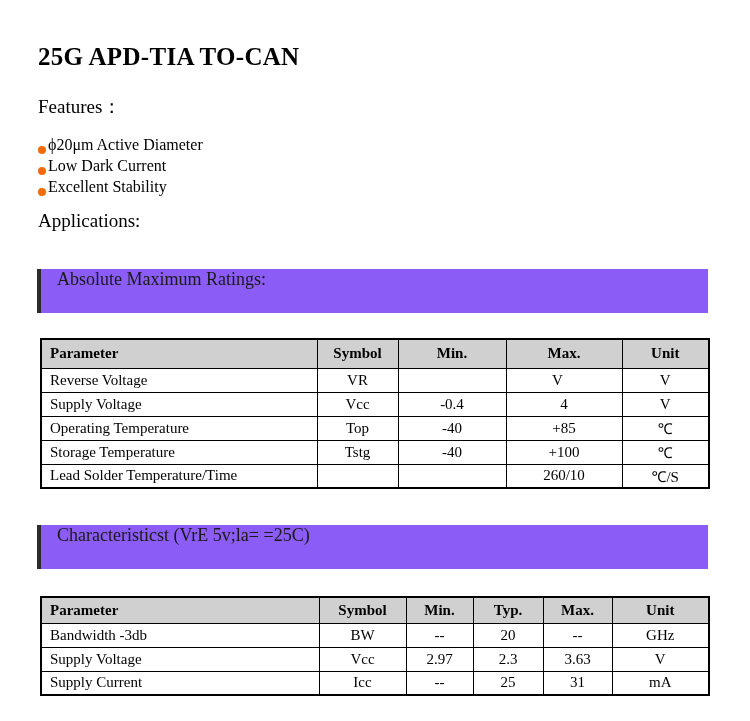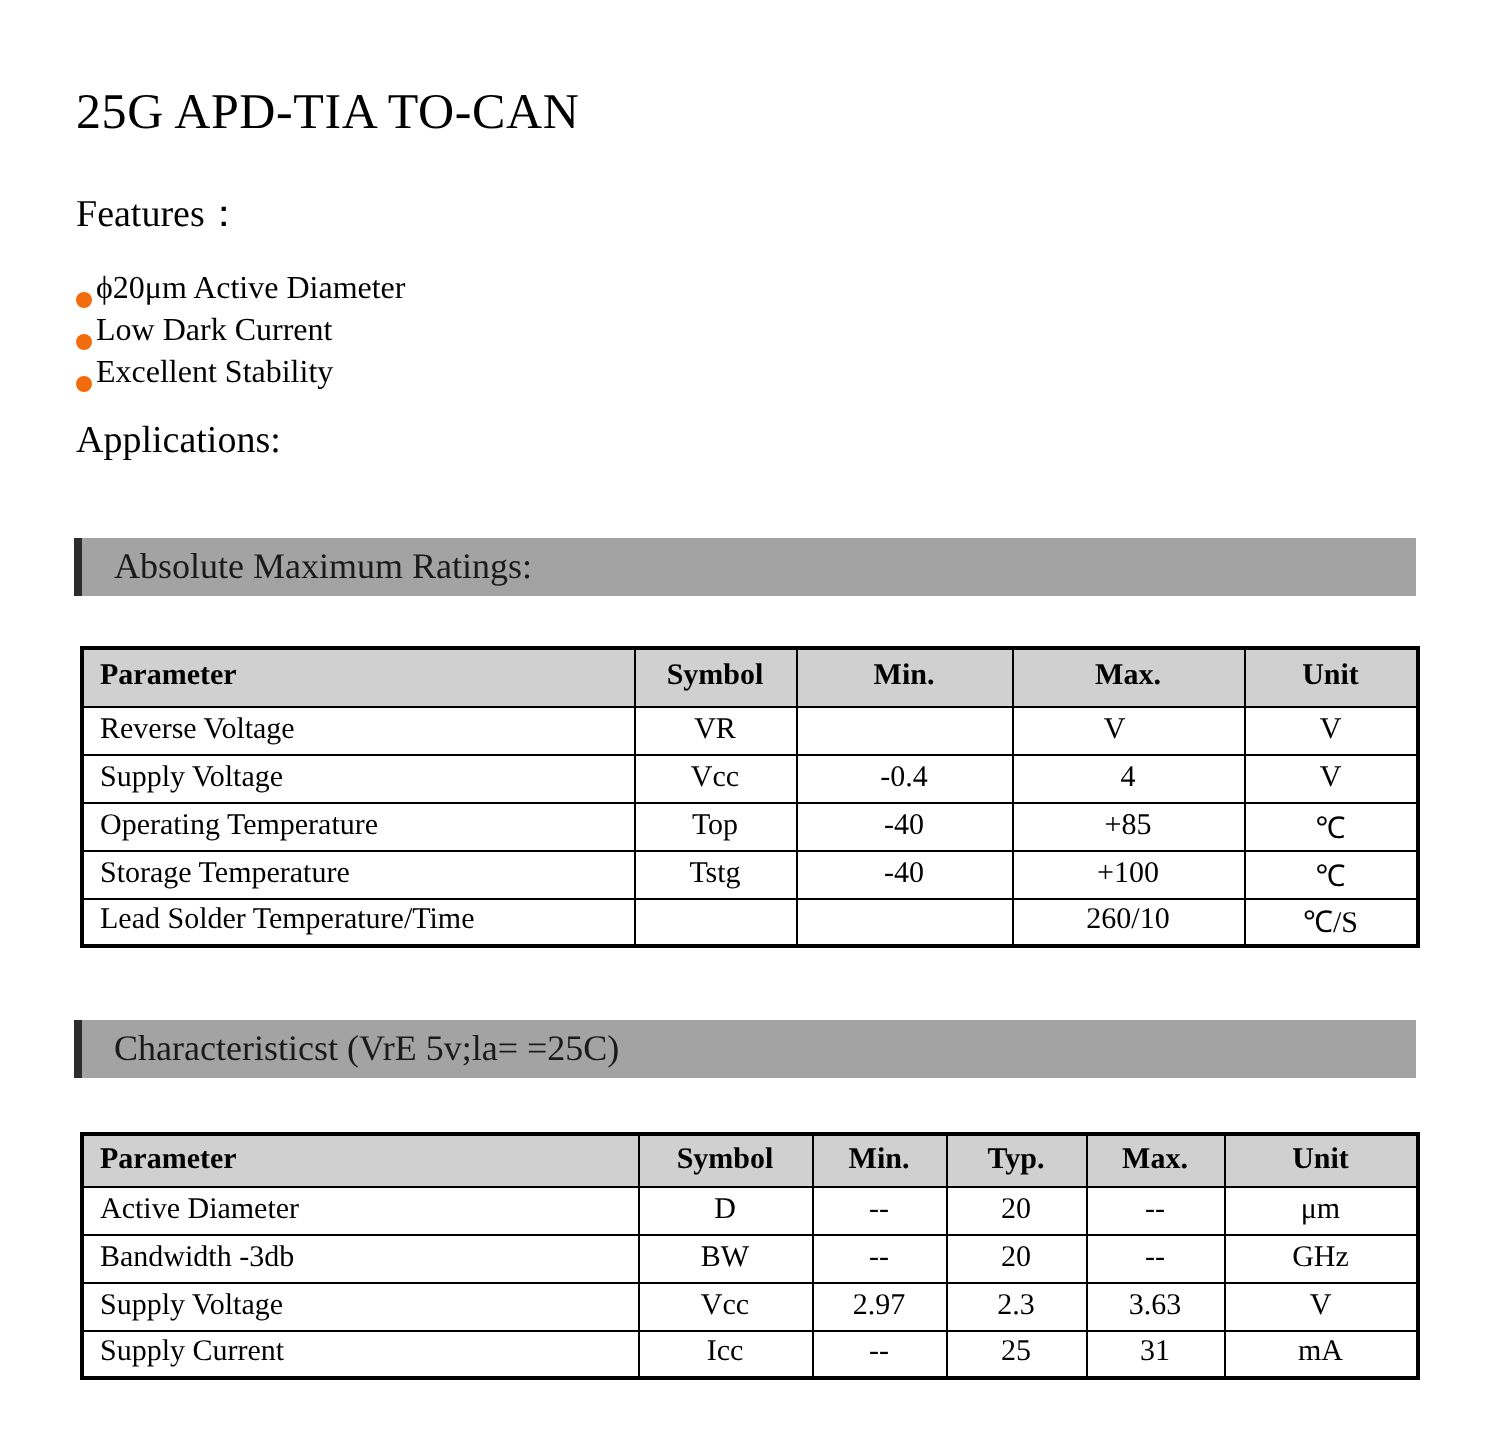--- a/index.html
+++ b/index.html
@@ -9,21 +9,21 @@
     background: #ffffff;
     overflow: hidden;
     font-family: "Liberation Serif", serif;
     color: #000000;
   }
   .page { position: relative; width: 750px; height: 721px; }
 
   .doc-title {
     margin: 43px 0 0 38px;
     font-size: 25px;
-    font-weight: normal;
+    font-weight: bold;
     letter-spacing: 0.3px;
   }
   .sec-heading {
     margin: 23px 0 0 38px;
     font-size: 19px;
     font-weight: normal;
   }
   .sec-heading.apps { margin-top: 14px; }
 
   ul.bullets {
@@ -42,25 +42,24 @@
     border-radius: 50%;
     background: #f26c0d;
     display: inline-block;
     margin-right: 2px;
     flex: 0 0 auto;
   }
 
   .section-bar {
     margin: 37px 0 0 37px;
     width: 671px;
-    height: 29px;
-    background: #a3a3a3;
+    height: 44px;
+    background: #8b5cf6;
     border-left: 4px solid #2c2c2c;
     display: flex;
-    align-items: center;
     padding-left: 16px;
     font-size: 18px;
     color: #1a1a1a;
   }
   .section-bar.second { margin-top: 36px; }
 
   table.data-table {
     border-collapse: collapse;
     table-layout: fixed;
     width: 668px;
@@ -198,28 +197,20 @@
           <th class="left">Parameter</th>
           <th>Symbol</th>
           <th>Min.</th>
           <th>Typ.</th>
           <th>Max.</th>
           <th>Unit</th>
         </tr>
       </thead>
       <tbody>
         <tr>
-          <td class="left">Active Diameter</td>
-          <td>D</td>
-          <td>--</td>
-          <td>20</td>
-          <td>--</td>
-          <td>μm</td>
-        </tr>
-        <tr>
           <td class="left">Bandwidth -3db</td>
           <td>BW</td>
           <td>--</td>
           <td>20</td>
           <td>--</td>
           <td>GHz</td>
         </tr>
         <tr>
           <td class="left">Supply Voltage</td>
           <td>Vcc</td>

